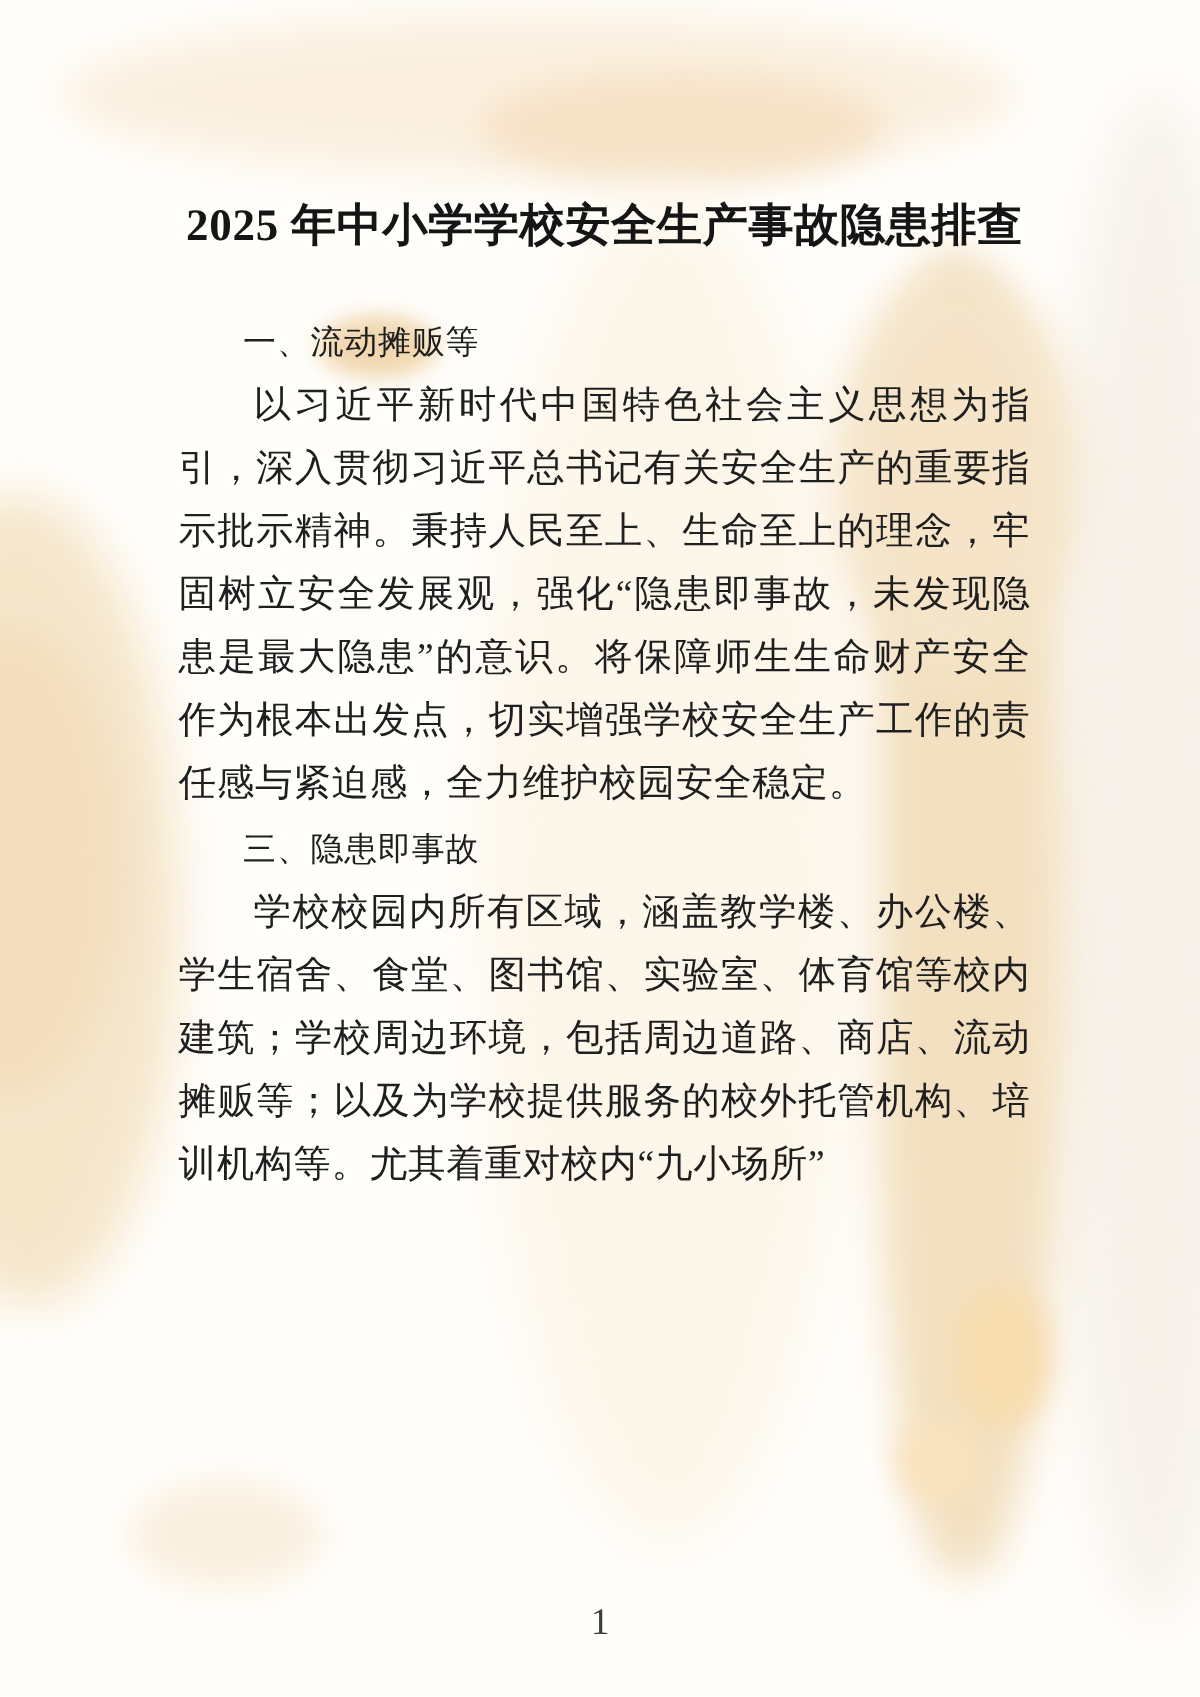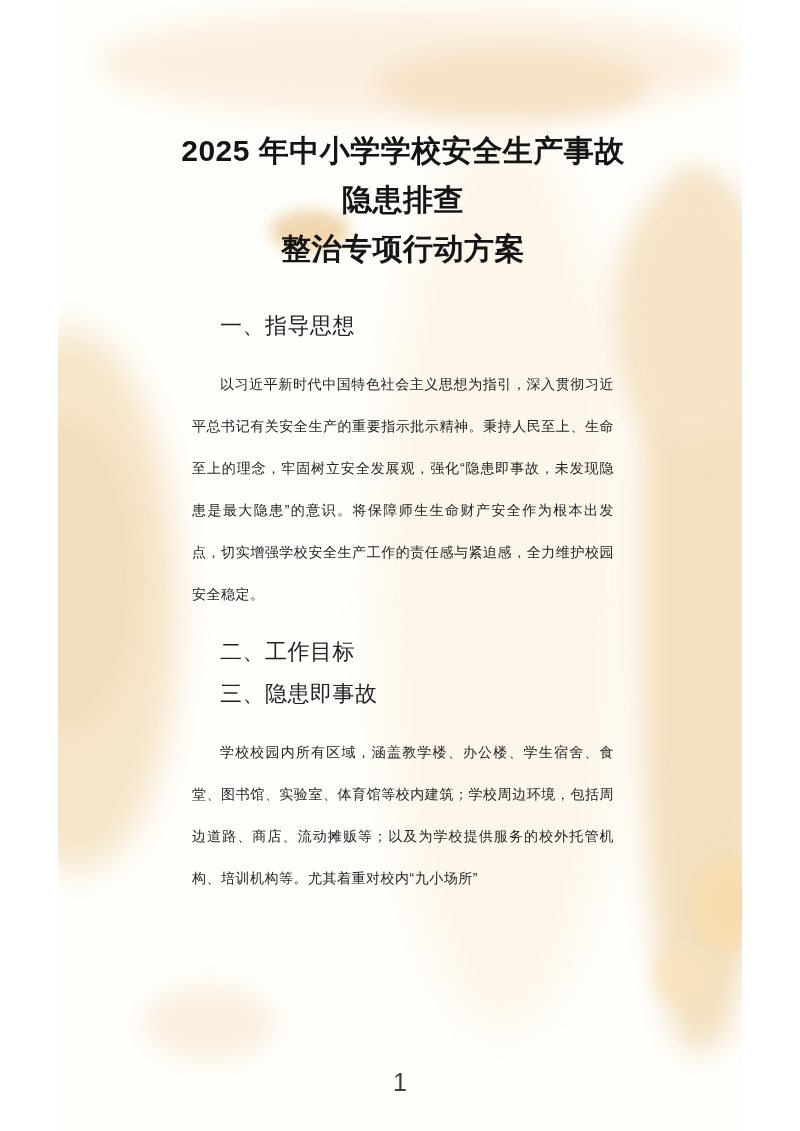--- a/index.html
+++ b/index.html
@@ -2,26 +2,26 @@
 <html><head>
 <meta charset="utf-8">
 <style>
   html, body {
     margin: 0;
     padding: 0;
     background: #ffffff;
   }
   .page {
     position: relative;
-    width: 684px;
+    width: 800px;
     height: 1131px;
     margin: 0 auto;
     overflow: hidden;
     background: #fffefb;
-    font-family: Liberation Sans, sans-serif;
+    font-family: Liberation Serif, serif;
     color: #1f1f1f;
   }
   
   .bg {
     position: absolute;
     inset: 0;
     z-index: 0;
     pointer-events: none;
   }
   .blob {
@@ -57,22 +57,22 @@
   }
   .section-heading {
     margin: 0;
     font-size: 22px;
     font-weight: 400;
     line-height: 42px;
     text-indent: 2em;
     letter-spacing: 0.5px;
   }
   .section-paragraph {
-    margin: 16px;
-    font-size: 14px;
+    margin: 1px;
+    font-size: 25px;
     font-weight: 400;
     line-height: 42px;
     text-indent: 2em;
     text-align: justify;
     text-justify: inter-ideograph;
     letter-spacing: 0.5px;
   }
   .page-number {
     position: absolute;
     left: 0;
@@ -102,30 +102,28 @@
     <div class="blob b-right-top"></div>
     <div class="blob b-bot-orange1"></div>
     <div class="blob b-bot-orange2"></div>
     <div class="blob b-bot-left"></div>
   </div>
 
   <div class="content">
 
     <h1 class="doc-title">
       <div>2025 年中小学学校安全生产事故隐患排查</div>
-      <div>整治专项行动方案</div>
     </h1>
 
     <section>
-      <h2 class="section-heading">一、指导思想</h2>
+      <h2 class="section-heading">一、流动摊贩等</h2>
       <p class="section-paragraph">以习近平新时代中国特色社会主义思想为指引，深入贯彻习近平总书记有关安全生产的重要指示批示精神。秉持人民至上、生命至上的理念，牢固树立安全发展观，强化“隐患即事故，未发现隐患是最大隐患”的意识。将保障师生生命财产安全作为根本出发点，切实增强学校安全生产工作的责任感与紧迫感，全力维护校园安全稳定。</p>
     </section>
 
     <section>
-      <h2 class="section-heading">二、工作目标</h2>
     </section>
 
     <section>
       <h2 class="section-heading">三、隐患即事故</h2>
       <p class="section-paragraph">学校校园内所有区域，涵盖教学楼、办公楼、学生宿舍、食堂、图书馆、实验室、体育馆等校内建筑；学校周边环境，包括周边道路、商店、流动摊贩等；以及为学校提供服务的校外托管机构、培训机构等。尤其着重对校内“九小场所”</p>
     </section>
 
   </div>
 
   <div class="page-number">1</div>

